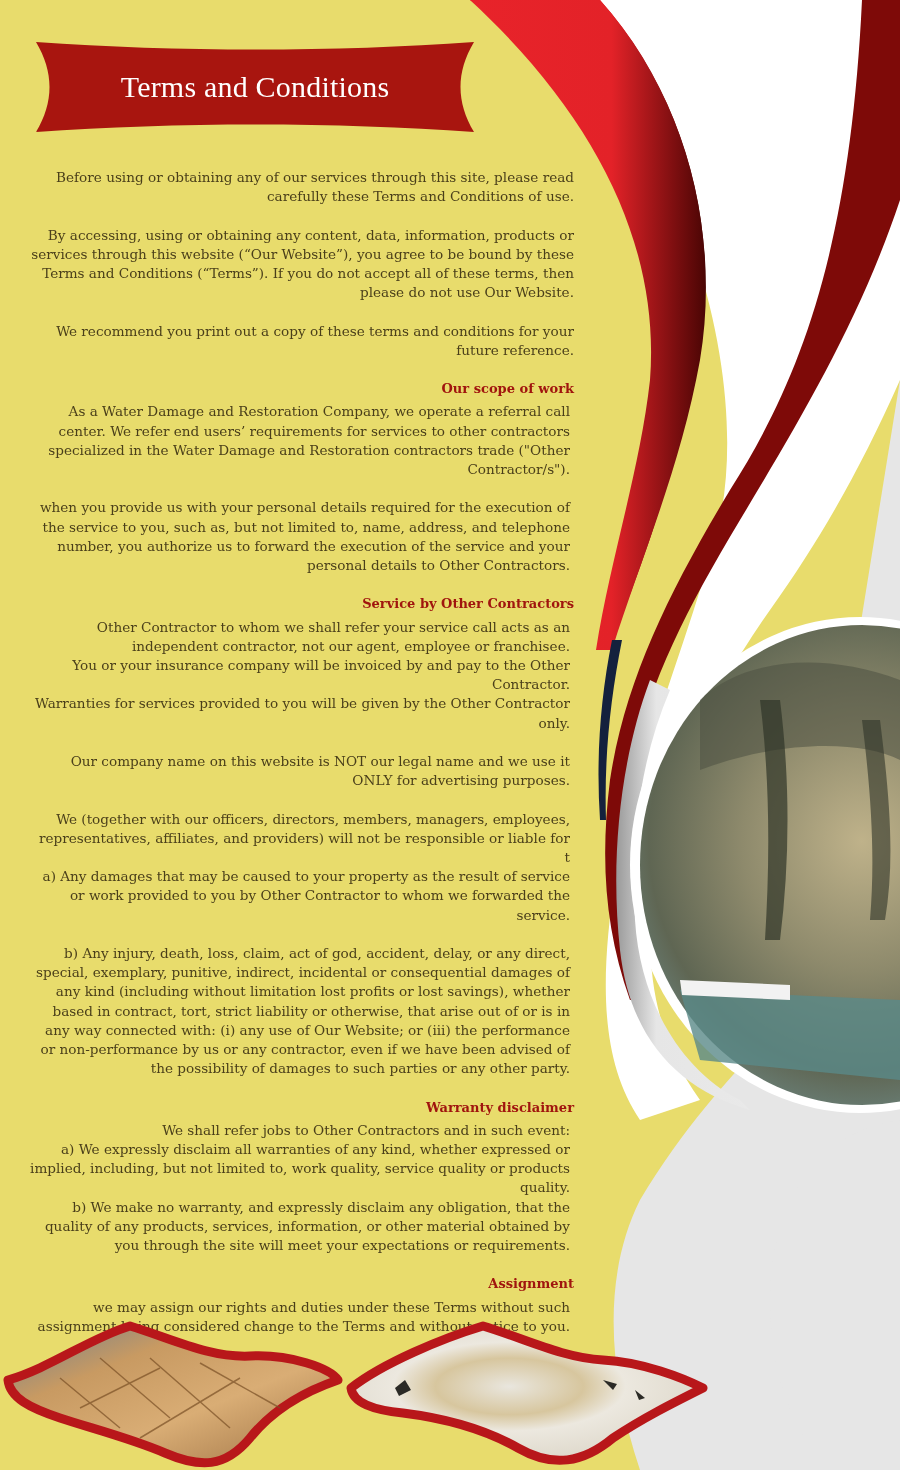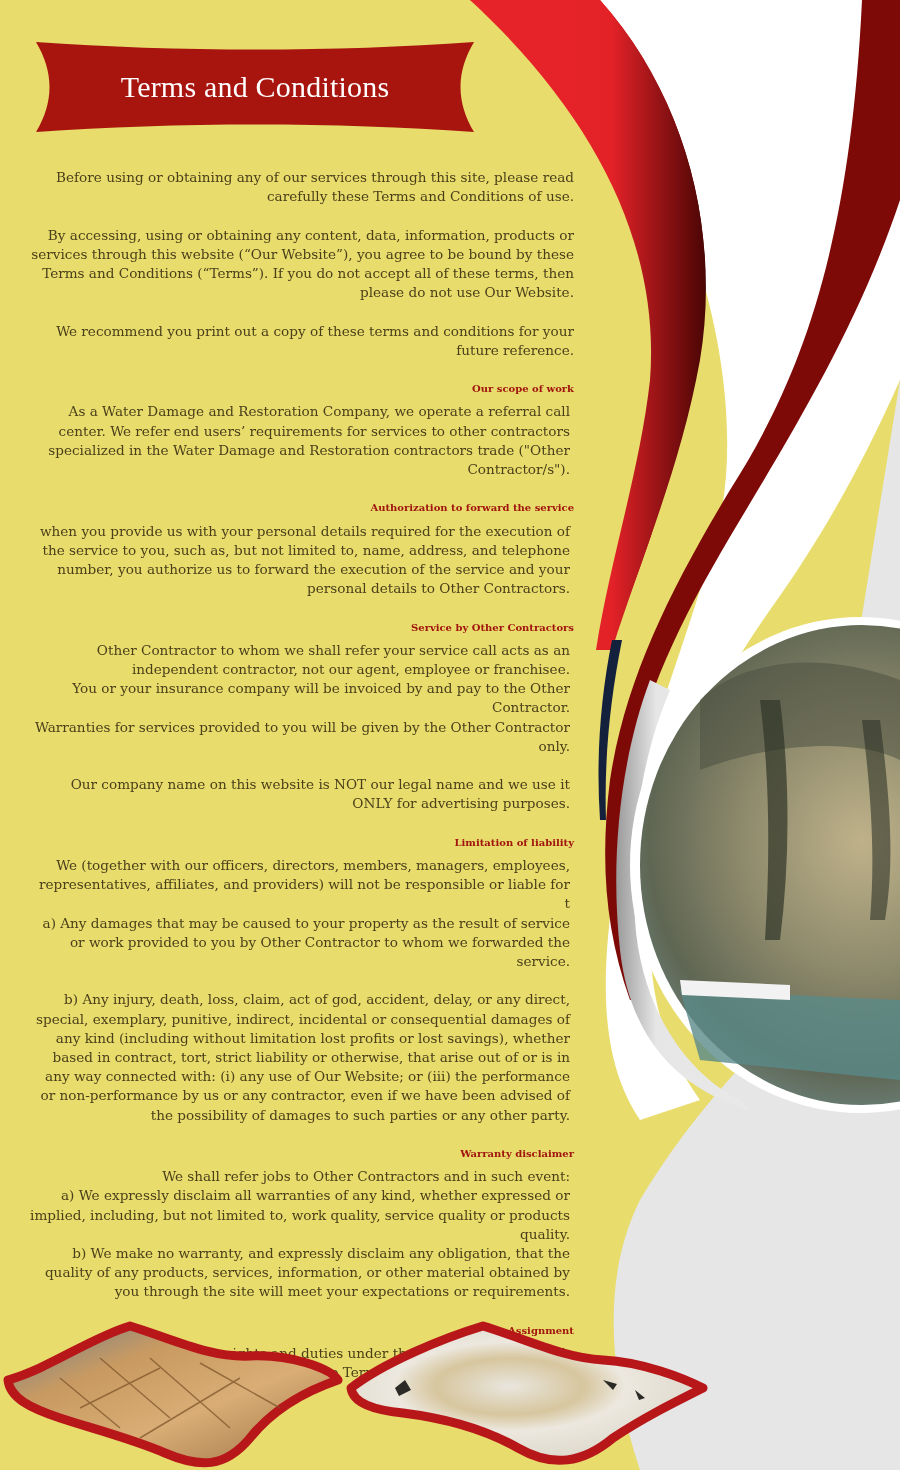--- a/index.html
+++ b/index.html
@@ -5,21 +5,21 @@
     html, body { margin: 0; padding: 0; }
     body { width: 900px; height: 1470px; overflow: hidden; background: #e8dc6c; position: relative; font-family: "DejaVu Serif", serif; }
     .page { position: absolute; left: 0; top: 0; width: 900px; height: 1470px; background: #e8dc6c; overflow: hidden; }
     .deco-svg { position: absolute; left: 0; top: 0; width: 900px; height: 1470px; }
     .banner { position: absolute; left: 36px; top: 42px; width: 438px; height: 90px; }
     .banner svg { position: absolute; left: 0; top: 0; width: 438px; height: 90px; }
     .banner-title { position: absolute; left: 0; top: 0; width: 438px; height: 90px; display: flex; align-items: center; justify-content: center; color: #ffffff; font-family: Liberation Serif, serif; font-size: 30px; letter-spacing: 0.2px; }
     .content { position: absolute; left: 24px; top: 168px; width: 550px; font-family: "DejaVu Serif", serif; font-size: 13.6px; line-height: 19.2px; color: #4a3f1a; text-align: right; }
     .para { margin: 0 0 19.2px 0; white-space: pre-line; }
     .section { margin: 0 0 19.2px 0; }
-    .section-heading { color: #a0150e; font-weight: bold; font-size: 10px; margin: 0; }
+    .section-heading { color: #a0150e; font-weight: bold; font-size: 13px; margin: 0; }
     .section-body { margin: 4px; white-space: pre-line; }
     .wave { position: absolute; }
   </style>
 </head>
 <body>
 
 <div class="page">
 
   <svg class="deco-svg" viewBox="0 0 900 1470" preserveAspectRatio="none">
     <defs>
@@ -89,37 +89,35 @@
     <p class="para">Before using or obtaining any of our services through this site, please read carefully these Terms and Conditions of use.</p>
     <p class="para">By accessing, using or obtaining any content, data, information, products or services through this website (“Our Website”), you agree to be bound by these Terms and Conditions (“Terms”). If you do not accept all of these terms, then please do not use Our Website.</p>
     <p class="para">We recommend you print out a copy of these terms and conditions for your future reference.</p>
 
     <div class="section">
       <p class="section-heading">Our scope of work</p>
       <p class="section-body">As a Water Damage and Restoration Company, we operate a referral call center. We refer end users’ requirements for services to other contractors specialized in the Water Damage and Restoration contractors trade ("Other Contractor/s").</p>
     </div>
 
     <div class="section">
-      <p class="section-heading">Authorization to forward the service</p>
       <p class="section-body">when you provide us with your personal details required for the execution of the service to you, such as, but not limited to, name, address, and telephone number, you authorize us to forward the execution of the service and your personal details to Other Contractors.</p>
     </div>
 
     <div class="section">
       <p class="section-heading">Service by Other Contractors</p>
       <p class="section-body">Other Contractor to whom we shall refer your service call acts as an independent contractor, not our agent, employee or franchisee.
 You or your insurance company will be invoiced by and pay to the Other Contractor.
 Warranties for services provided to you will be given by the Other Contractor only.</p>
     </div>
 
     <div class="section">
       <p class="section-body">Our company name on this website is NOT our legal name and we use it ONLY for advertising purposes.</p>
     </div>
 
     <div class="section">
-      <p class="section-heading">Limitation of liability</p>
       <p class="section-body">We (together with our officers, directors, members, managers, employees, representatives, affiliates, and providers) will not be responsible or liable for
 t
 a) Any damages that may be caused to your property as the result of service or work provided to you by Other Contractor to whom we forwarded the service.</p>
     </div>
 
     <div class="section">
       <p class="section-body">b) Any injury, death, loss, claim, act of god, accident, delay, or any direct, special, exemplary, punitive, indirect, incidental or consequential damages of any kind (including without limitation lost profits or lost savings), whether based in contract, tort, strict liability or otherwise, that arise out of or is in any way connected with: (i) any use of Our Website; or (iii) the performance or non-performance by us or any contractor, even if we have been advised of the possibility of damages to such parties or any other party.</p>
     </div>
 
     <div class="section">

